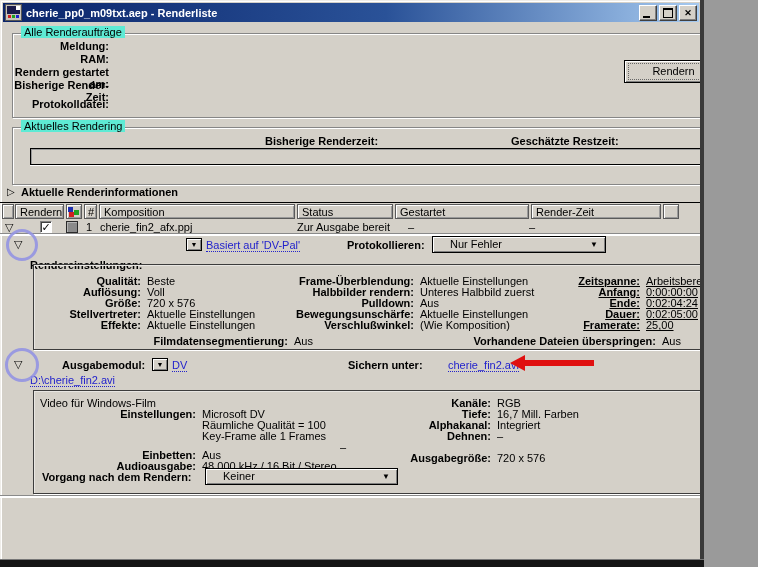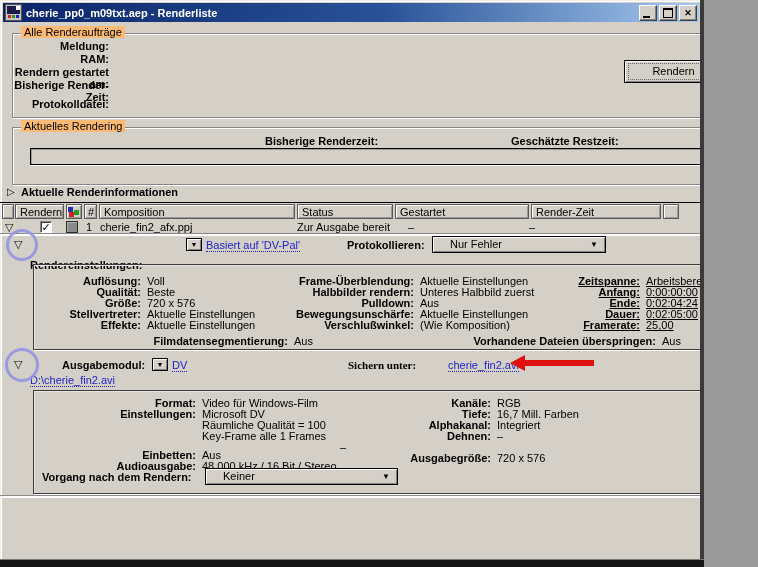--- a/index.html
+++ b/index.html
@@ -24,21 +24,21 @@
   .appicon .dotb{position:absolute;left:10px;bottom:2px;width:3px;height:3px;background:#2020d0;}
   .appicon .spark{position:absolute;right:1px;top:1px;width:4px;height:4px;background:#fff;}
   .tb-title{color:#fff;font-weight:bold;margin-left:4px;flex:1 1 auto;overflow:hidden;}
   .tb-btns{display:flex;gap:2px;margin-right:2px;}
   .tbtn{width:16px;height:14px;background:#d4d0c8;border:1px solid #404040;border-top-color:#fff;border-left-color:#fff;
     box-shadow:inset -1px -1px 0 #808080;position:relative;display:flex;align-items:center;justify-content:center;font-size:9px;font-weight:bold;}
   .glyph-min{position:absolute;left:3px;bottom:2px;width:7px;height:2px;background:#000;}
   .glyph-max{width:8px;height:7px;border:1px solid #000;border-top-width:2px;}
   
   .gbox{position:absolute;border:1px solid #868686;box-shadow:inset 1px 1px 0 #fff,1px 1px 0 #fff;}
-  .gleg{position:absolute;top:-8px;left:8px;background:#fdba74;padding:0 3px;}
+  .gleg{position:absolute;top:-8px;left:8px;background:#5eead4;padding:0 3px;}
   
   .g1rows{position:absolute;left:12px;top:40px;width:97px;}
   .g1rows div{height:13px;text-align:right;font-weight:bold;}
   .g1rows .gap{margin-top:6px;padding-left:8px;}
   .btn-default{position:absolute;background:#d4d0c8;border:1px solid #000;
     box-shadow:inset 1px 1px 0 #fff,inset -1px -1px 0 #808080;cursor:default;}
   .btn-default .dotted{display:block;margin:2px 3px;border:1px dotted #666;text-align:center;padding:1px 0 2px 0;}
   .progress{position:absolute;border:1px solid #000;background:#d4d0c8;box-shadow:inset 1px 1px 0 #9a9a9a,0 1px 0 #fff;}
   
   .hbtn{position:absolute;top:204px;height:15px;background:#d4d0c8;border:1px solid #5a5a5a;
@@ -171,26 +171,26 @@
   <span class="abs link" style="left:206px;top:239px;">Basiert auf 'DV-Pal'</span>
   <div class="abs b" style="left:347px;top:239px;">Protokollieren:</div>
   <div class="aesel" style="left:432px;top:236px;width:174px;">
     <span>Nur Fehler</span>
     <span class="ar">▼</span>
   </div>
 
   <div class="dbox" style="left:33px;top:264px;width:700px;height:84px;"></div>
   <div class="pcol wL" style="left:36px;top:275px;">
     <div class="pair">
+        <span class="pl">Qualität:</span>
+        <span class="pv">Beste</span>
+      </div>
+    <div class="pair">
         <span class="pl">Auflösung:</span>
         <span class="pv">Voll</span>
-      </div>
-    <div class="pair">
-        <span class="pl">Qualität:</span>
-        <span class="pv">Beste</span>
       </div>
     <div class="pair">
         <span class="pl">Größe:</span>
         <span class="pv">720 x 576</span>
       </div>
     <div class="pair">
         <span class="pl">Stellvertreter:</span>
         <span class="pv">Aktuelle Einstellungen</span>
       </div>
     <div class="pair">
@@ -245,32 +245,31 @@
   <div class="abs b" style="left:120px;top:335px;width:168px;text-align:right;">Filmdatensegmentierung:</div>
   <div class="abs" style="left:294px;top:335px;">Aus</div>
   <div class="abs b" style="left:420px;top:335px;width:236px;text-align:right;">Vorhandene Dateien überspringen:</div>
   <div class="abs" style="left:662px;top:335px;">Aus</div>
 
   <div class="circ" style="left:5px;top:348px;width:28px;height:28px;"></div>
   <span class="twirl" style="left:14px;top:359px;font-size:11px;">▽</span>
   <div class="abs b" style="left:62px;top:359px;">Ausgabemodul:</div>
   <div class="ddbtn" style="left:152px;top:358px;"><span>▼</span></div>
   <span class="abs link" style="left:172px;top:359px;">DV</span>
-  <div class="abs b" style="left:348px;top:359px;font-family:Liberation Serif, serif;">Sichern unter:</div>
+  <div class="abs b" style="left:348px;top:359px;">Sichern unter:</div>
   <span class="abs link" style="left:448px;top:359px;">cherie_fin2.avi</span>
   <div class="redarrow" style="left:510px;top:355px;">
     <div class="head"></div>
     <div class="tail"></div>
   </div>
   <span class="abs link" style="left:30px;top:374px;">D:\cherie_fin2.avi</span>
 
   <div class="dbox" style="left:33px;top:390px;width:700px;height:102px;"></div>
   <div class="pcol wOL" style="left:40px;top:397px;">
     <div class="pair">
-        <span class="pl">Format:</span>
         <span class="pv">Video für Windows-Film</span>
       </div>
     <div class="pair">
         <span class="pl">Einstellungen:</span>
         <span class="pv">Microsoft DV</span>
       </div>
     <div class="pair">
         <span class="pl"></span>
         <span class="pv">Räumliche Qualität = 100</span>
       </div>

